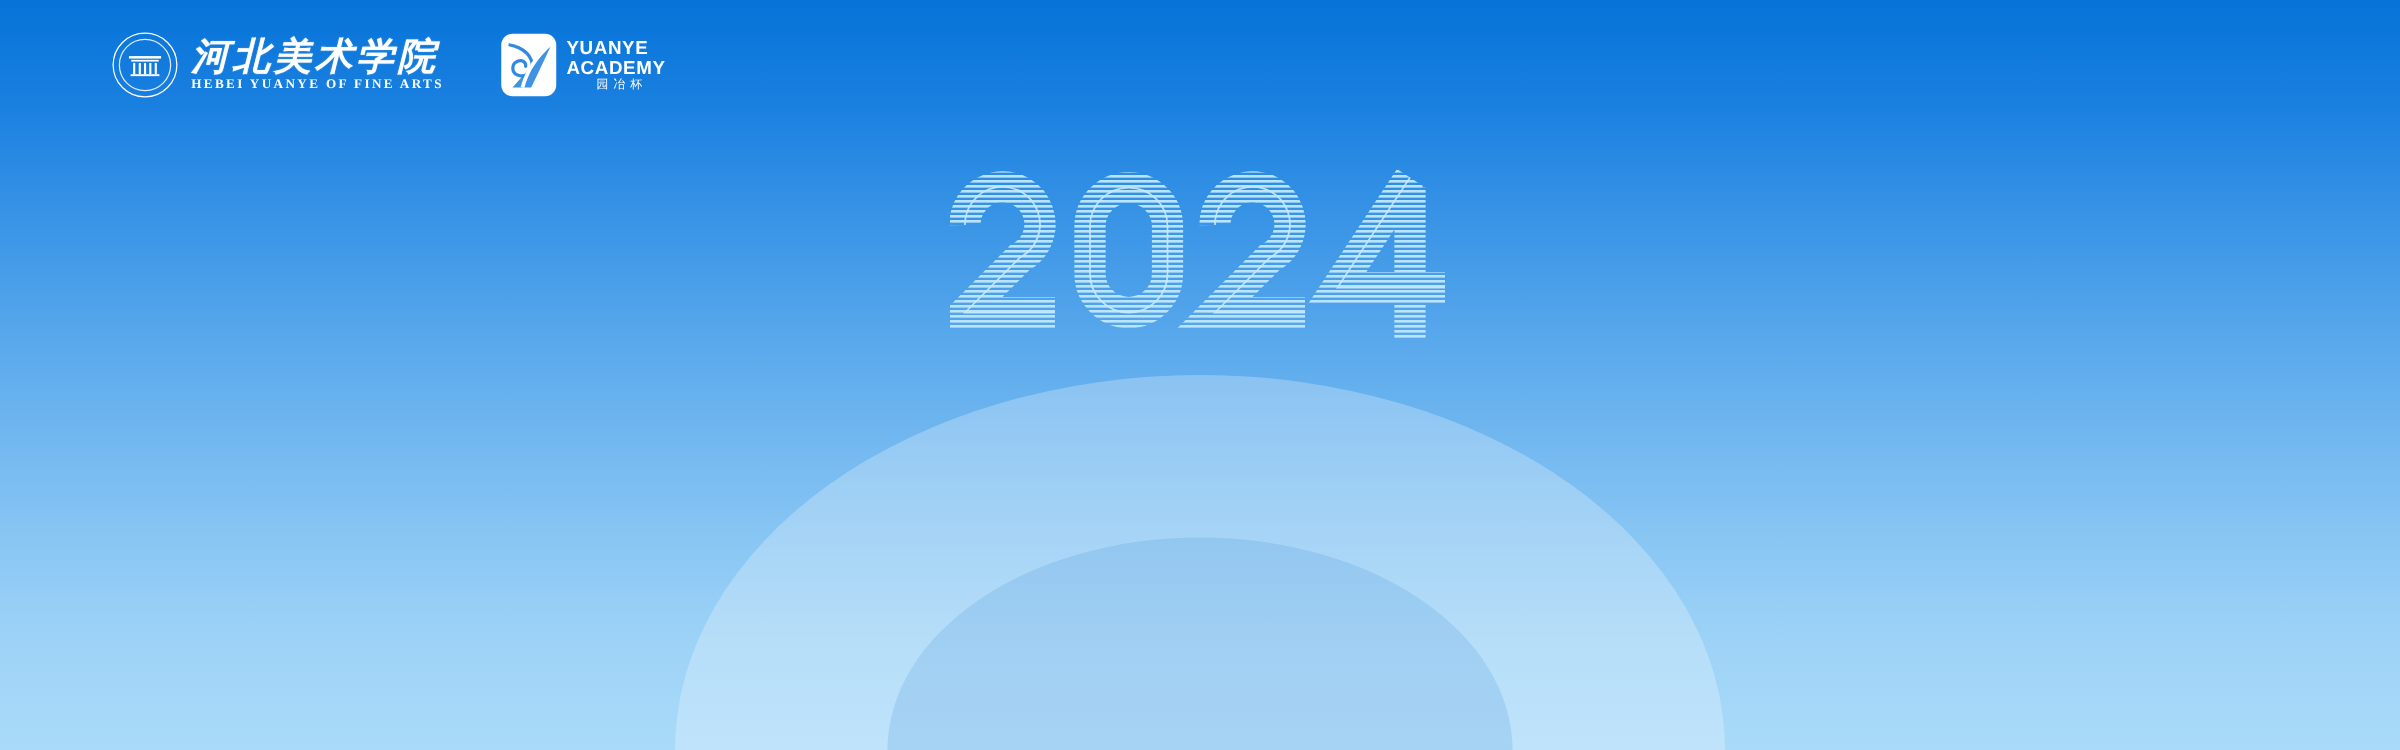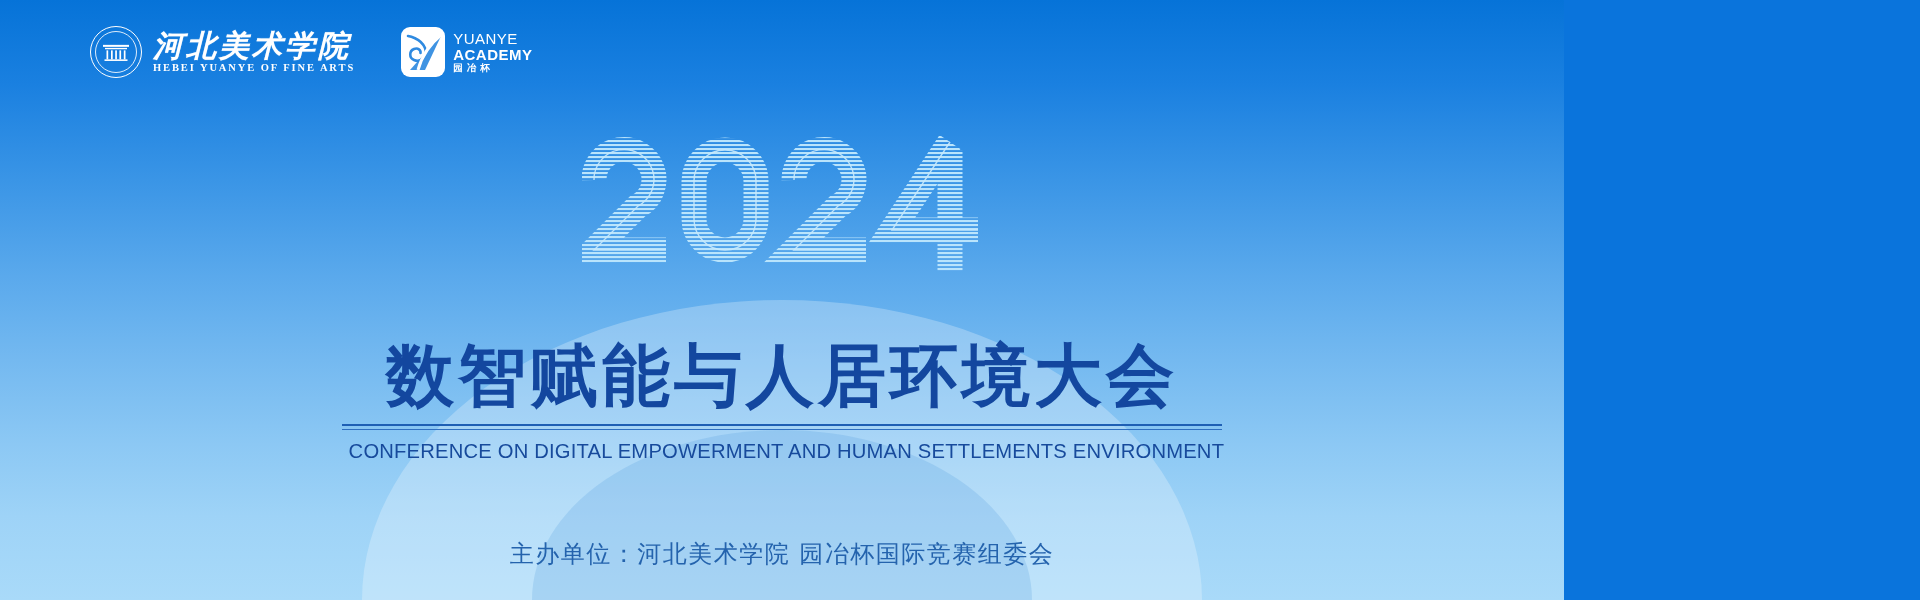--- a/index.html
+++ b/index.html
@@ -2,21 +2,21 @@
 <html><head>
 <meta charset="utf-8">
 <style>
   html,body{margin:0;padding:0;}
   body{
     width:1920px;height:600px;overflow:hidden;
     font-family:"Liberation Sans","DejaVu Sans",sans-serif;
     background:#0a74dc;
   }
   .banner{
-    position:relative;width:1564px;height:600px;overflow:hidden;
+    position:relative;width:1920px;height:600px;overflow:hidden;
     background:linear-gradient(180deg,
        #0673d8 0%,
        #1a80e0 14%,
        #3a95e6 30%,
        #5aa9ec 46%,
        #74b9f0 60%,
        #8cc8f4 74%,
        #9ed3f7 86%,
        #a9daf9 100%);
   }
@@ -63,23 +63,23 @@
     font-weight:700;color:#fff;font-size:10.5px;
     letter-spacing:1.9px;line-height:1;white-space:nowrap;
   }
 
   .logo-yuanye{display:flex;align-items:center;gap:8px;}
   .yy-mark{
     width:44px;height:50px;border-radius:9px;background:#fff;
     position:relative;flex:0 0 auto;overflow:hidden;
   }
   .yy-text{display:flex;flex-direction:column;line-height:1;gap:1px;}
-  .yy-l1{color:#fff;font-weight:400;font-size:15px;letter-spacing:.5px;}
+  .yy-l1{color:#fff;font-weight:700;font-size:15px;letter-spacing:.5px;}
   .yy-l2{color:#fff;font-weight:700;font-size:15px;letter-spacing:.5px;}
-  .yy-l3{color:#fff;font-weight:700;font-size:9.5px;letter-spacing:4px;}
+  .yy-l3{color:#fff;font-weight:400;font-size:9.5px;letter-spacing:4px;margin-left:24px;}
 
   
   .year{
     position:absolute;left:50%;transform:translateX(-50%);
     top:132px;width:400px;height:148px;
   }
 
   
   .title-block{
     position:absolute;left:50%;transform:translateX(-50%);
@@ -179,22 +179,15 @@
 
       <g fill="none" stroke="#c8eafd" stroke-width="1.4" opacity="0.9">
         <path d="M12 48 a30 30 0 1 1 44 26 L12 118 L84 118"></path>
         <rect x="112" y="18" width="62" height="100" rx="31" ry="31"></rect>
         <path d="M212 48 a30 30 0 1 1 44 26 L212 118 L284 118"></path>
         <path d="M368 10 L310 98 L396 98"></path>
       </g>
     </svg>
   </div>
 
-  <div class="title-block">
-    <div class="title-cn">数智赋能与人居环境大会</div>
-    <div class="rule"></div>
-    <div class="rule thin"></div>
-    <div class="title-en">CONFERENCE ON DIGITAL EMPOWERMENT AND HUMAN SETTLEMENTS ENVIRONMENT</div>
-  </div>
 
-  <div class="organizer">主办单位：河北美术学院  园冶杯国际竞赛组委会</div>
 
 </div>
 
 </body></html>

